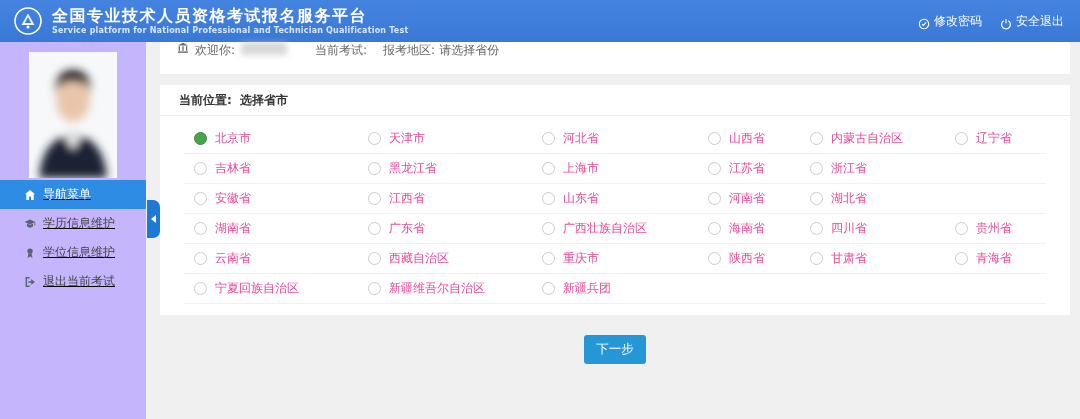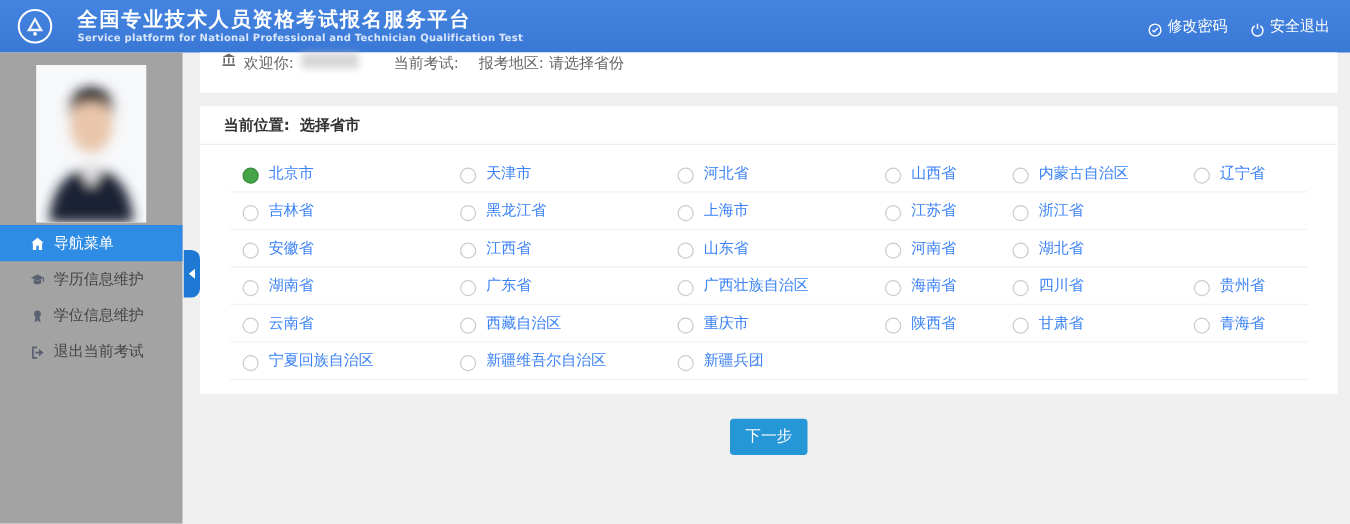--- a/index.html
+++ b/index.html
@@ -10,28 +10,28 @@
     font-family:"DejaVu Sans","Liberation Sans",sans-serif;
     overflow:hidden;
   }
   
   .topbar {
     position:absolute; top:0; left:0; width:1080px; height:42px;
     background:linear-gradient(180deg,#4484e0,#3a78d6);
     display:flex; align-items:center;
   }
   .logo { margin-left:13px; flex:0 0 auto; display:flex; }
-  .title-block { margin-left:19px; color:#fff; line-height:1.15; }
+  .title-block { margin-left:9px; color:#fff; line-height:1.15; }
   .app-title { font-size:16px; font-weight:bold; letter-spacing:1.5px; }
   .app-subtitle { font-size:8px; color:#d8e6fb; margin-top:1px; letter-spacing:.2px;font-weight:bold; }
   .header-actions { margin-left:auto; margin-right:16px; display:flex; gap:18px; align-items:center; }
   .header-link { display:flex; align-items:flex-end; gap:4px; color:#fff; font-size:12px; cursor:pointer; }
   .header-link svg { display:block; }
   
-  .sidebar { position:absolute; top:42px; left:0; width:146px; height:377px; background:#a3a3a3; }
+  .sidebar { position:absolute; top:42px; left:0; width:146px; height:377px; background:#c4b5fd;text-decoration:underline; }
   .photo-wrap { width:88px; height:126px; margin:10px auto 0; overflow:hidden; background:#f7f8fa; }
   .menu { margin-top:2px; }
   .menu-item {
     height:29px; display:flex; align-items:center; gap:7px;
     padding-left:24px; font-size:12px; color:#444; cursor:pointer;
   }
   .menu-item svg { flex:0 0 auto; color:#5a6372; }
   .menu-item.active { background:#2f8ce4; color:#fff; }
   .menu-item.active svg { color:#fff; }
   .collapse-tab {
@@ -68,21 +68,21 @@
     border-bottom:1px solid #ededee;
   }
   .breadcrumb .bc-value { margin-left:4px; }
   .grid { padding-top:8px; }
   .grid-row {
     display:grid;
     grid-template-columns:174px 174px 166px 102px 145px 1fr;
     margin:0 24px; padding-left:10px; height:30px; align-items:center;
     border-bottom:1px solid #f2f2f3;
   }
-  .cell { display:flex; align-items:flex-end; gap:8px; font-size:12px; color:#3b82f6; cursor:pointer;font-family:Liberation Mono, monospace; }
+  .cell { display:flex; align-items:center; gap:8px; font-size:12px; color:#ec4899; cursor:pointer;font-family:Liberation Mono, monospace; }
   .radio {
     width:13px; height:13px; border-radius:50%;
     border:1px solid #ccc; background:#fff; flex:0 0 auto;
   }
   .radio.checked { background:#46a449; border-color:#37893b; }
   .next-btn {
     display:block; margin:31px auto 0;
     background:#2697d6; color:#fff; border:none; border-radius:3px;
     font-size:12.5px; padding:6px 12px; cursor:pointer;
     font-family:inherit;

